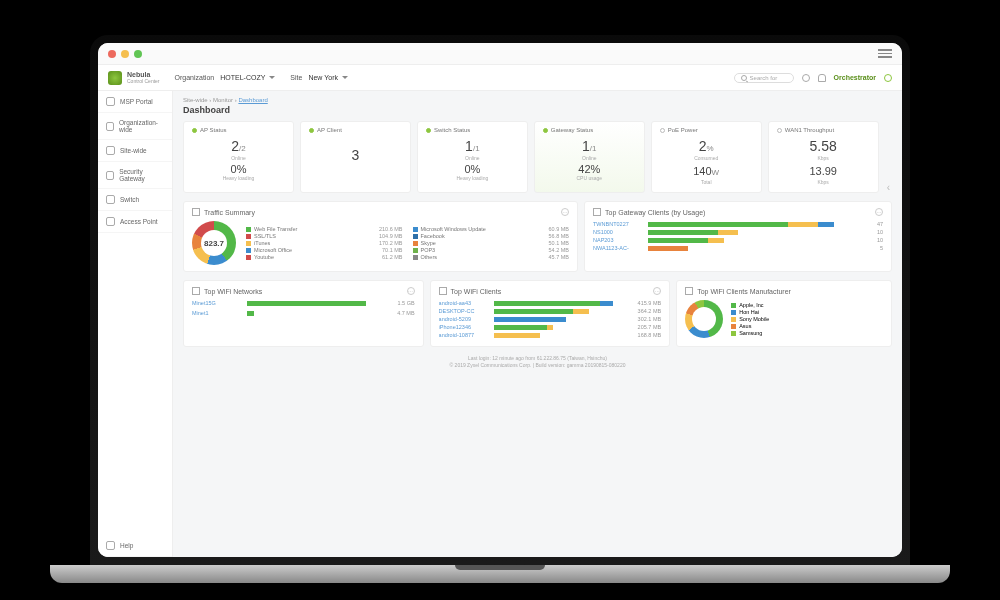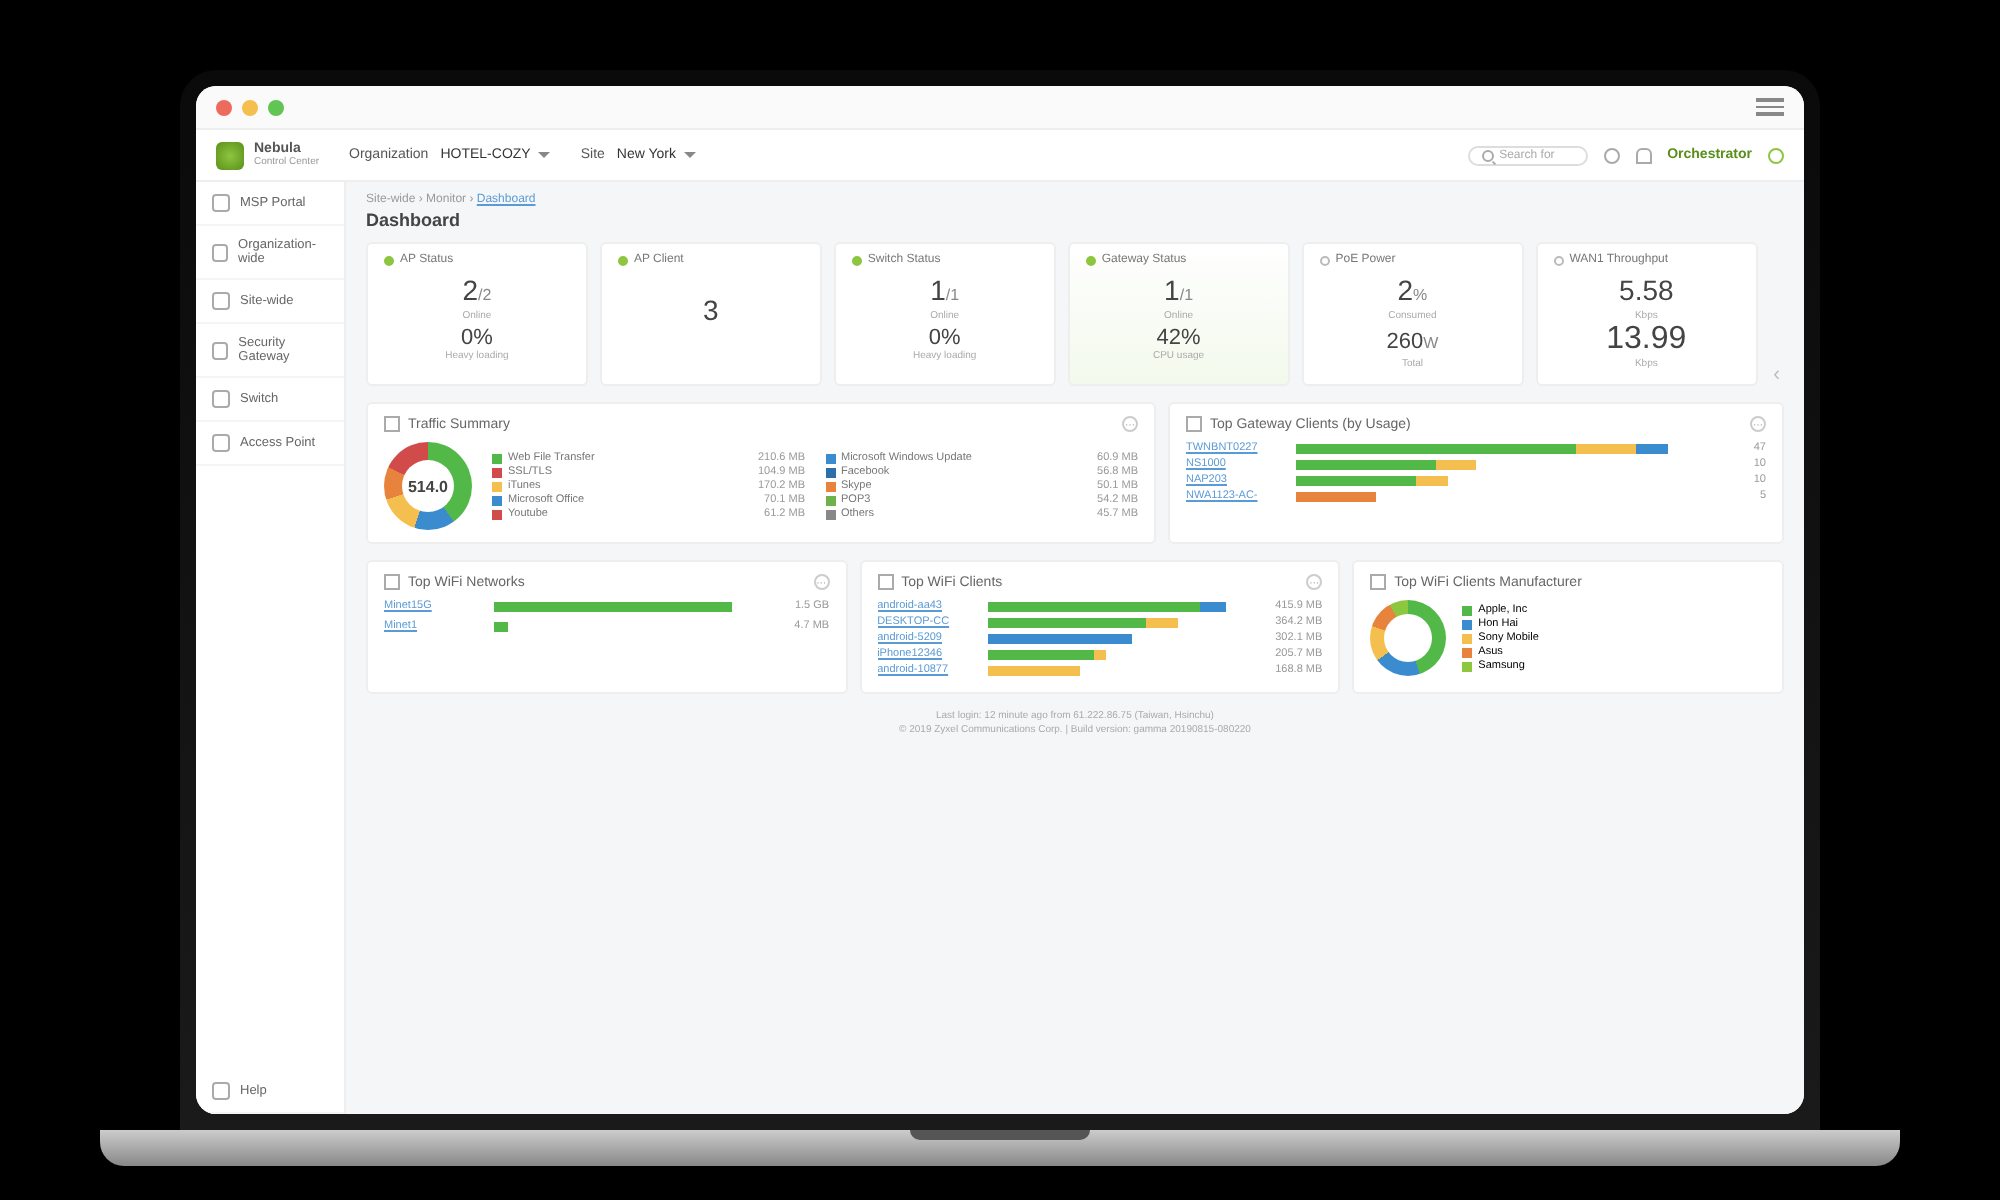--- a/index.html
+++ b/index.html
@@ -213,47 +213,47 @@
             </div>
           </div>
           <div class="card">
             <div class="card-title">
                 <span class="status-dot"></span>
                 <span>PoE Power</span>
               </div>
             <div class="card-body">
               <span class="big-num">2</span><span class="small-num">%</span>
               <div class="sub-label">Consumed</div>
-              <span class="big-num" style="font-size:11px;margin-top:2px">260</span><span class="small-num">W</span>
+              <span class="big-num" style="font-size:11px;margin-top:2px">140</span><span class="small-num">W</span>
               <div class="sub-label">Total</div>
             </div>
           </div>
           <div class="card">
             <div class="card-title">
                 <span class="status-dot"></span>
                 <span>WAN1 Throughput</span>
               </div>
             <div class="card-body">
               <span class="big-num">5.58</span><div class="sub-label">Kbps</div>
-              <span class="big-num" style="font-size:16px;margin-top:2px">13.99</span><div class="sub-label">Kbps</div>
+              <span class="big-num" style="font-size:11px;margin-top:2px">13.99</span><div class="sub-label">Kbps</div>
             </div>
           </div>
           <div class="scroll-arrow">‹</div>
         </div>
 
         <div class="panels">
           <div class="panel" style="flex:1.3">
             <div class="panel-title">
                 <div class="sig-icon"></div>
                 <span>Traffic Summary</span>
                 <div class="badge">⋯</div>
               </div>
             <div class="traffic-body">
               <div class="donut">
-                  <span>514.0</span>
+                  <span>823.7</span>
                 </div>
               <div class="legend" id="traffic-legend">
                   <div class="leg-item">
                     <div class="leg-sw" style="background:#52b848"></div>
                     <span>Web File Transfer</span>
                     <span class="leg-val">210.6 MB</span>
                   </div>
                   <div class="leg-item">
                     <div class="leg-sw" style="background:#3b8cce"></div>
                     <span>Microsoft Windows Update</span>

